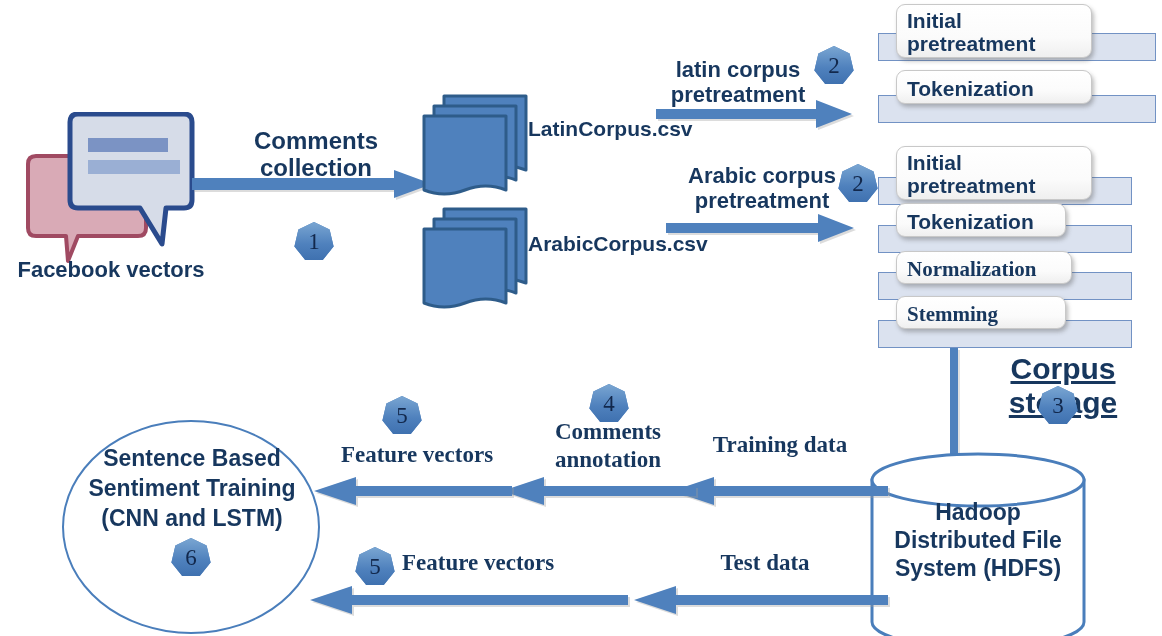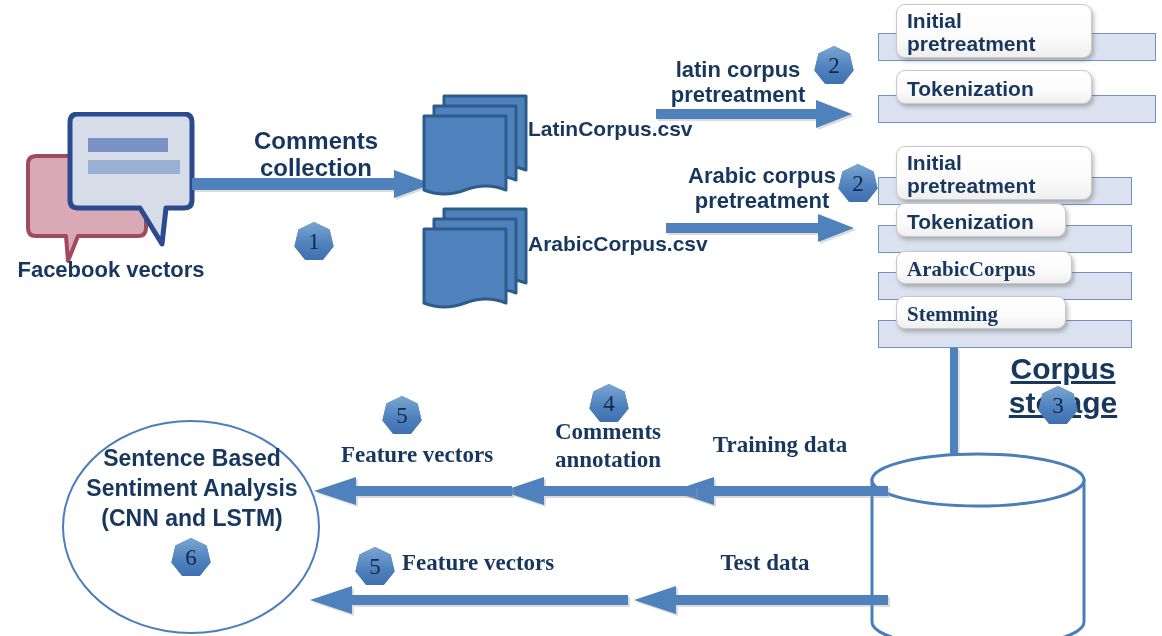--- a/index.html
+++ b/index.html
@@ -183,21 +183,21 @@
 pretreatment</span>
   </div>
 
   <div class="band" style="left:878px;top:225px;width:254px;height:28px;"></div>
   <div class="chip" style="left:896px;top:203px;width:170px;height:34px;">
     <span>Tokenization</span>
   </div>
 
   <div class="band" style="left:878px;top:272px;width:254px;height:28px;"></div>
   <div class="chip serif" style="left:896px;top:251px;width:176px;height:33px;">
-    <span>ArabicCorpus</span>
+    <span>Normalization</span>
   </div>
 
   <div class="band" style="left:878px;top:320px;width:254px;height:28px;"></div>
   <div class="chip serif" style="left:896px;top:296px;width:170px;height:33px;">
     <span>Stemming</span>
   </div>
 
   <div class="arrow-d" style="left:938px;top:348px;width:36px;height:140px;">
     <svg width="36" height="140" viewBox="0 0 36 140">
       <g transform="translate(2,2)">
@@ -208,20 +208,23 @@
   </div>
   <div class="lbl" style="left:968px;top:352px;width:190px;font-size:30px;text-align:center;text-decoration:underline;">Corpus storage</div>
   <div class="badge" style="left:1038px;top:386px;">3</div>
 
   <div class="cyl" style="left:868px;top:450px;width:220px;height:186px;">
     <svg width="220" height="186" viewBox="0 0 220 186">
       <path d="M4 30 V172 a106 26 0 0 0 212 0 V30 Z" fill="#ffffff" stroke="#4a7ebb" stroke-width="3"></path>
       <ellipse cx="110" cy="30" rx="106" ry="26" fill="#ffffff" stroke="#4a7ebb" stroke-width="3"></ellipse>
     </svg>
   </div>
+  <div class="lbl" style="left:868px;top:498px;width:220px;font-size:23px;line-height:1.22;">Hadoop
+Distributed File
+System (HDFS)</div>
 
   <div class="lbl lbl-serif" style="left:690px;top:432px;width:180px;font-size:23px;">Training data</div>
   <div class="arrow-l" style="left:670px;top:477px;width:218px;height:28px;">
     <svg width="218" height="28" viewBox="0 0 218 28">
       <g transform="translate(2,2)">
         <path d="M218 9 H44 V0 L2 14 L44 28 V19 H218 Z" fill="#9a9a9a" opacity=".35"></path>
       </g>
       <path d="M218 9 H44 V0 L2 14 L44 28 V19 H218 Z" fill="#4f81bd"></path>
     </svg>
   </div>
@@ -265,17 +268,17 @@
     <svg width="320" height="28" viewBox="0 0 320 28">
       <g transform="translate(2,2)">
         <path d="M320 9 H44 V0 L2 14 L44 28 V19 H320 Z" fill="#9a9a9a" opacity=".35"></path>
       </g>
       <path d="M320 9 H44 V0 L2 14 L44 28 V19 H320 Z" fill="#4f81bd"></path>
     </svg>
   </div>
 
   <div class="circle" style="left:62px;top:420px;width:258px;height:214px;"></div>
   <div class="lbl" style="left:62px;top:444px;width:260px;font-size:23px;line-height:1.3;">Sentence Based
-Sentiment Analysis
+Sentiment Training
 (CNN and LSTM)</div>
   <div class="badge" style="left:171px;top:538px;">6</div>
 
 </div>
 
 </body></html>

